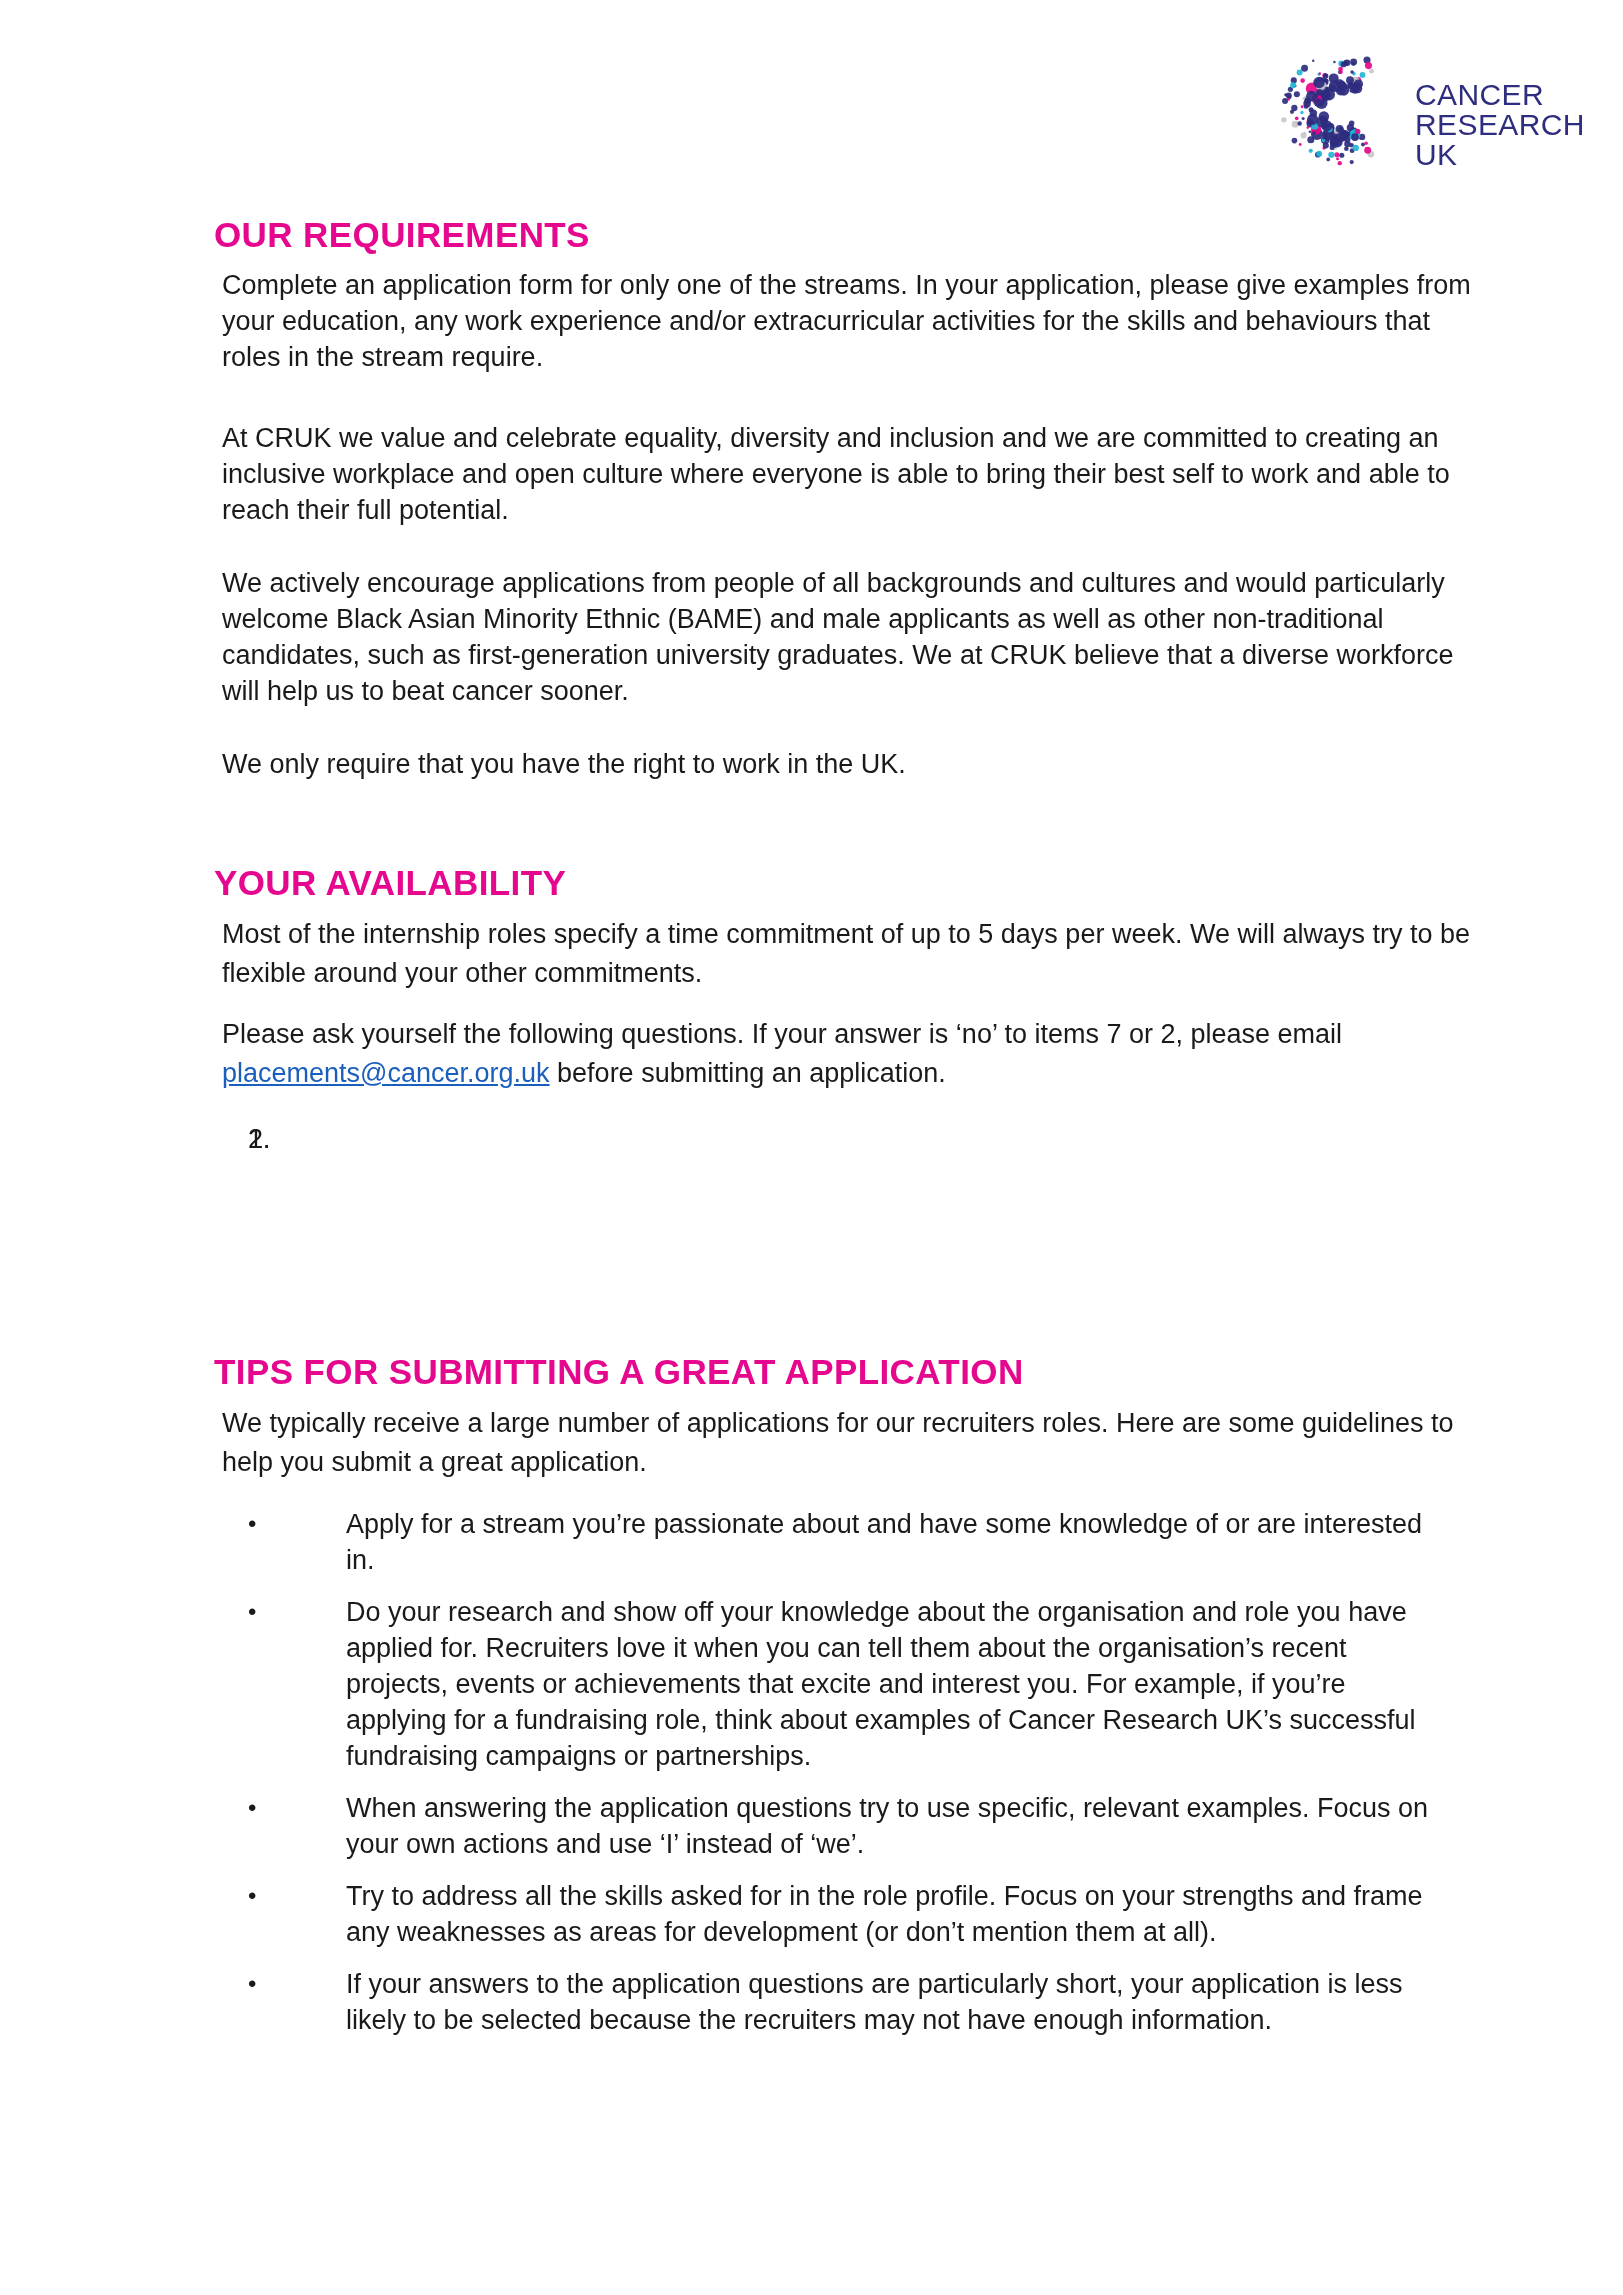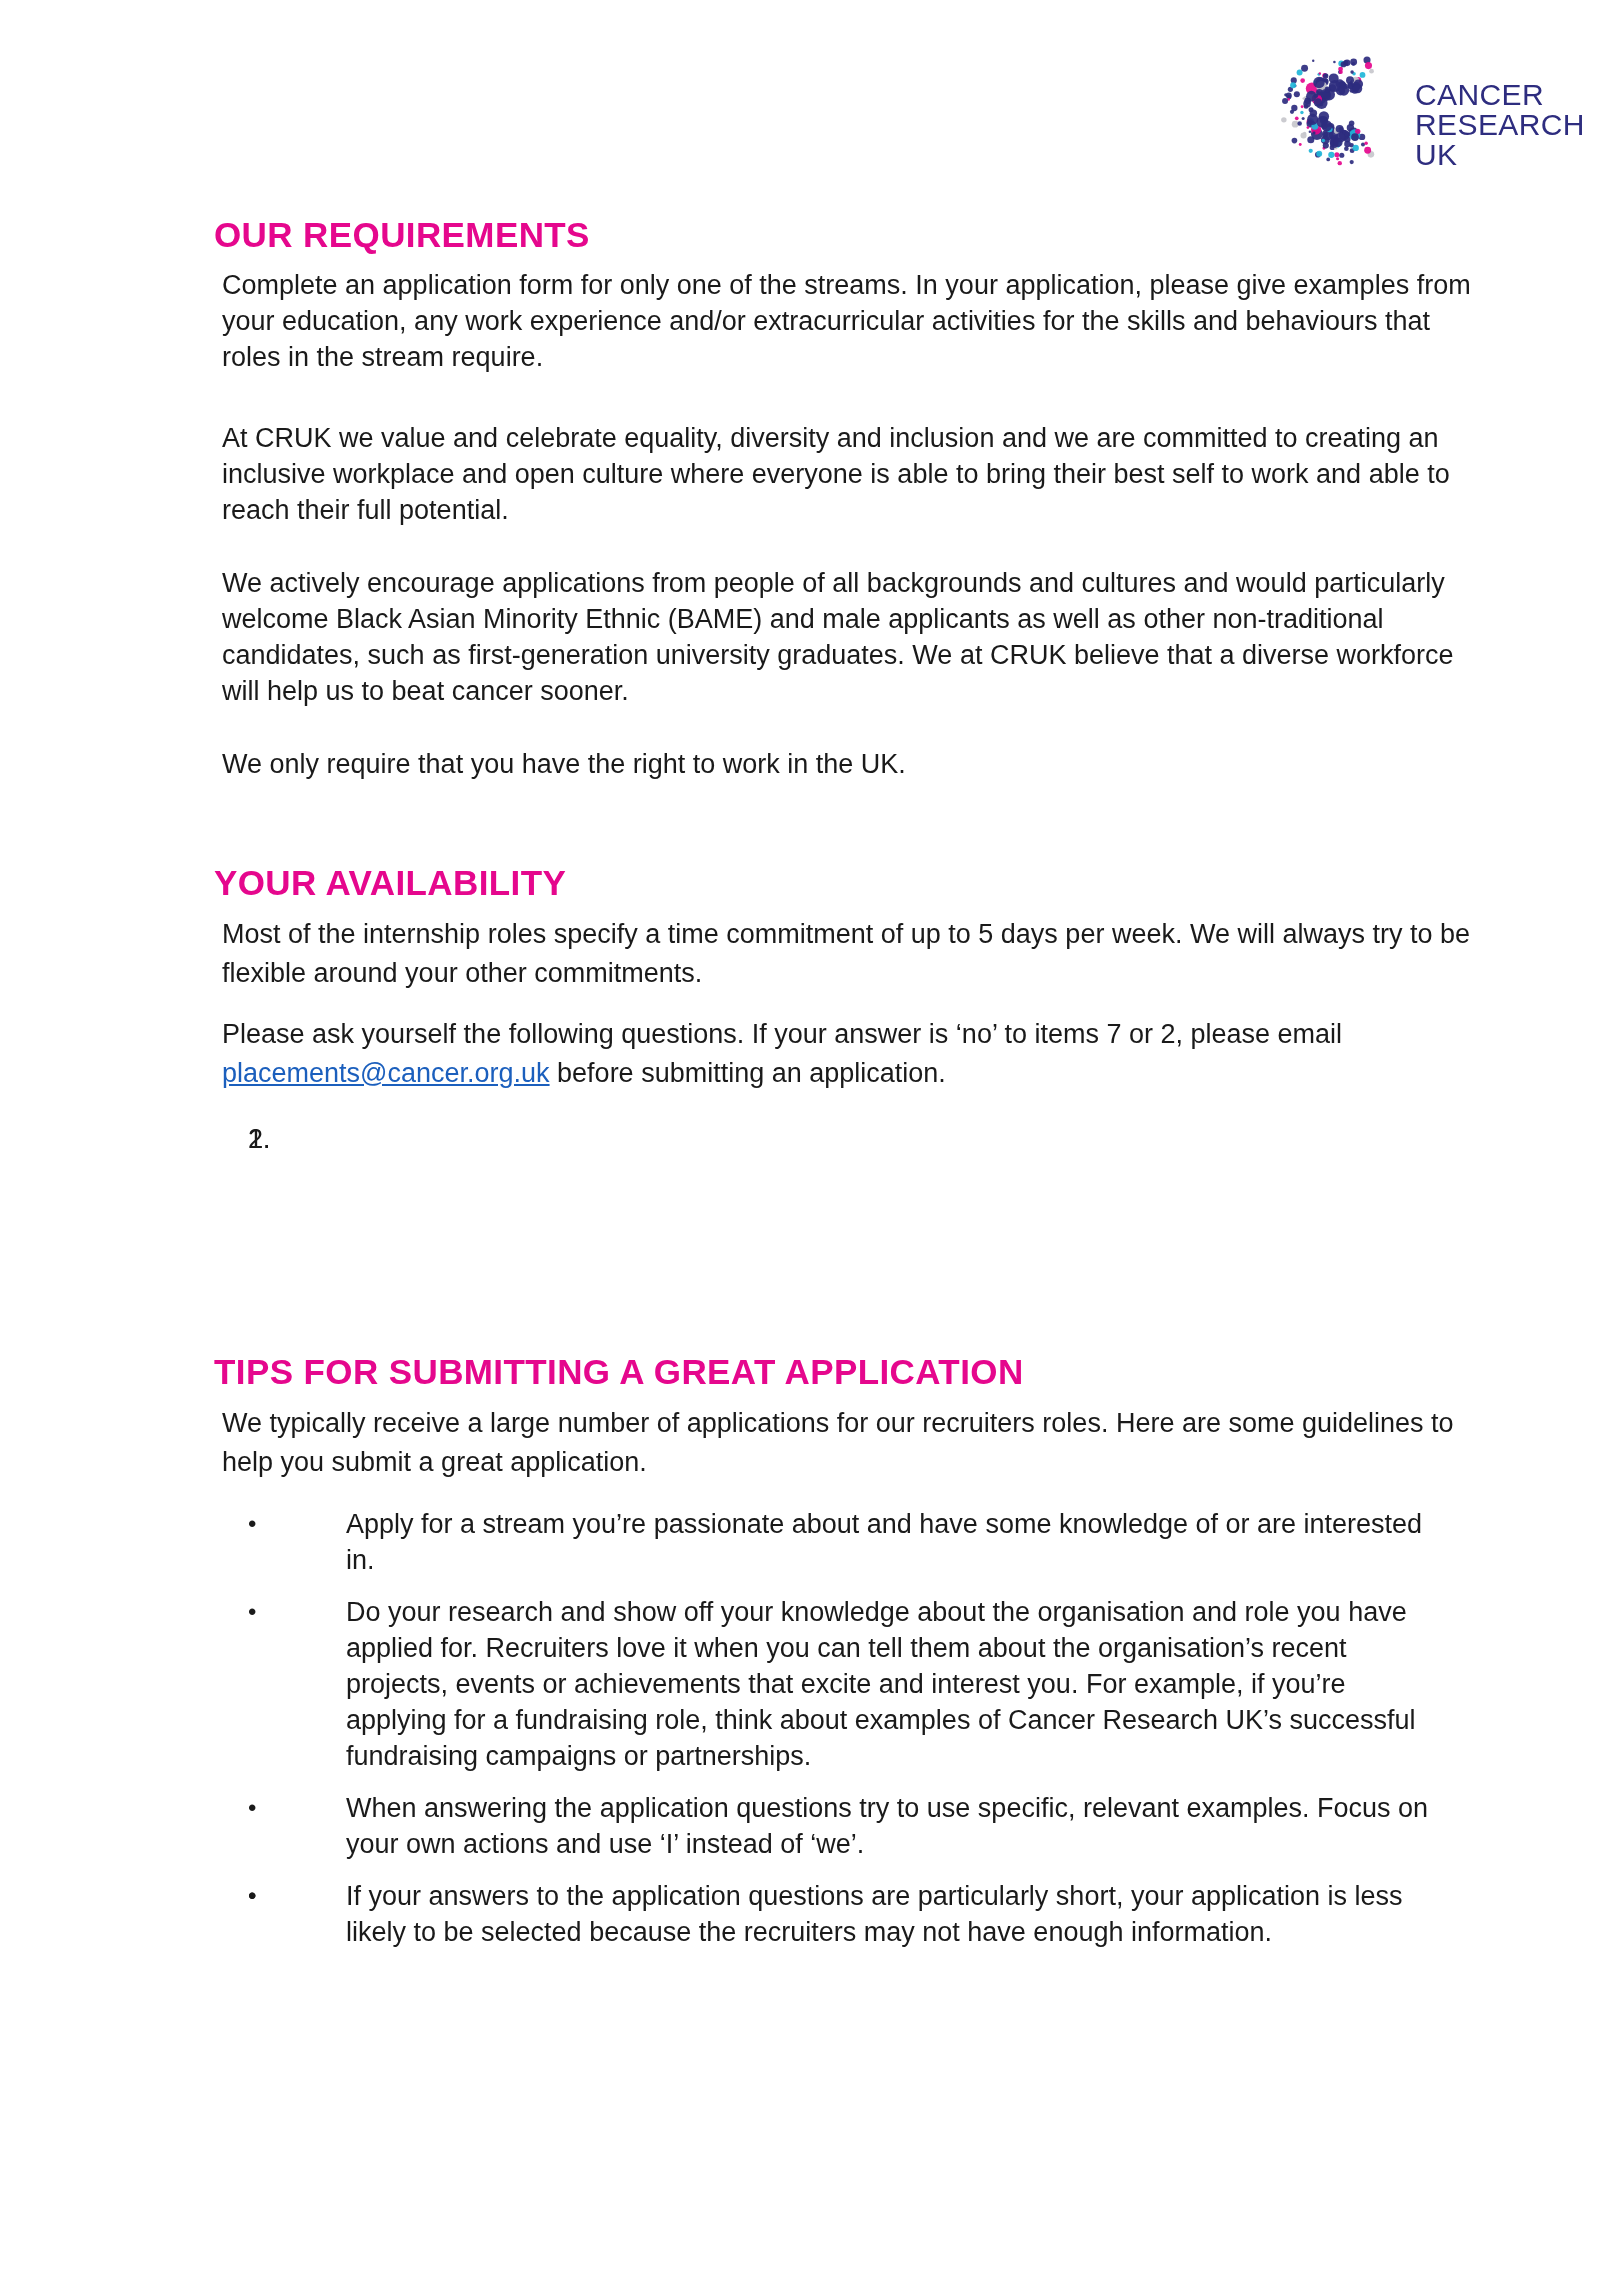--- a/index.html
+++ b/index.html
@@ -238,20 +238,21 @@
     <div class="uitem">
       <span class="bullet">•</span>
       <span>Do your research and show off your knowledge about the organisation and role you have applied for. Recruiters love it when you can tell them about the organisation’s recent projects, events or achievements that excite and interest you. For example, if you’re applying for a fundraising role, think about examples of Cancer Research UK’s successful fundraising campaigns or partnerships.</span>
     </div>
     <div class="uitem">
       <span class="bullet">•</span>
       <span>When answering the application questions try to use specific, relevant examples. Focus on your own actions and use ‘I’ instead of ‘we’.</span>
     </div>
     <div class="uitem">
       <span class="bullet">•</span>
+      <span>Try to address all the skills asked for in the role profile. Focus on your strengths and frame any weaknesses as areas for development (or don’t mention them at all).</span>
     </div>
     <div class="uitem">
       <span class="bullet">•</span>
       <span>If your answers to the application questions are particularly short, your application is less likely to be selected because the recruiters may not have enough information.</span>
     </div>
   </div>
 </div>
 
 
 </body></html>

